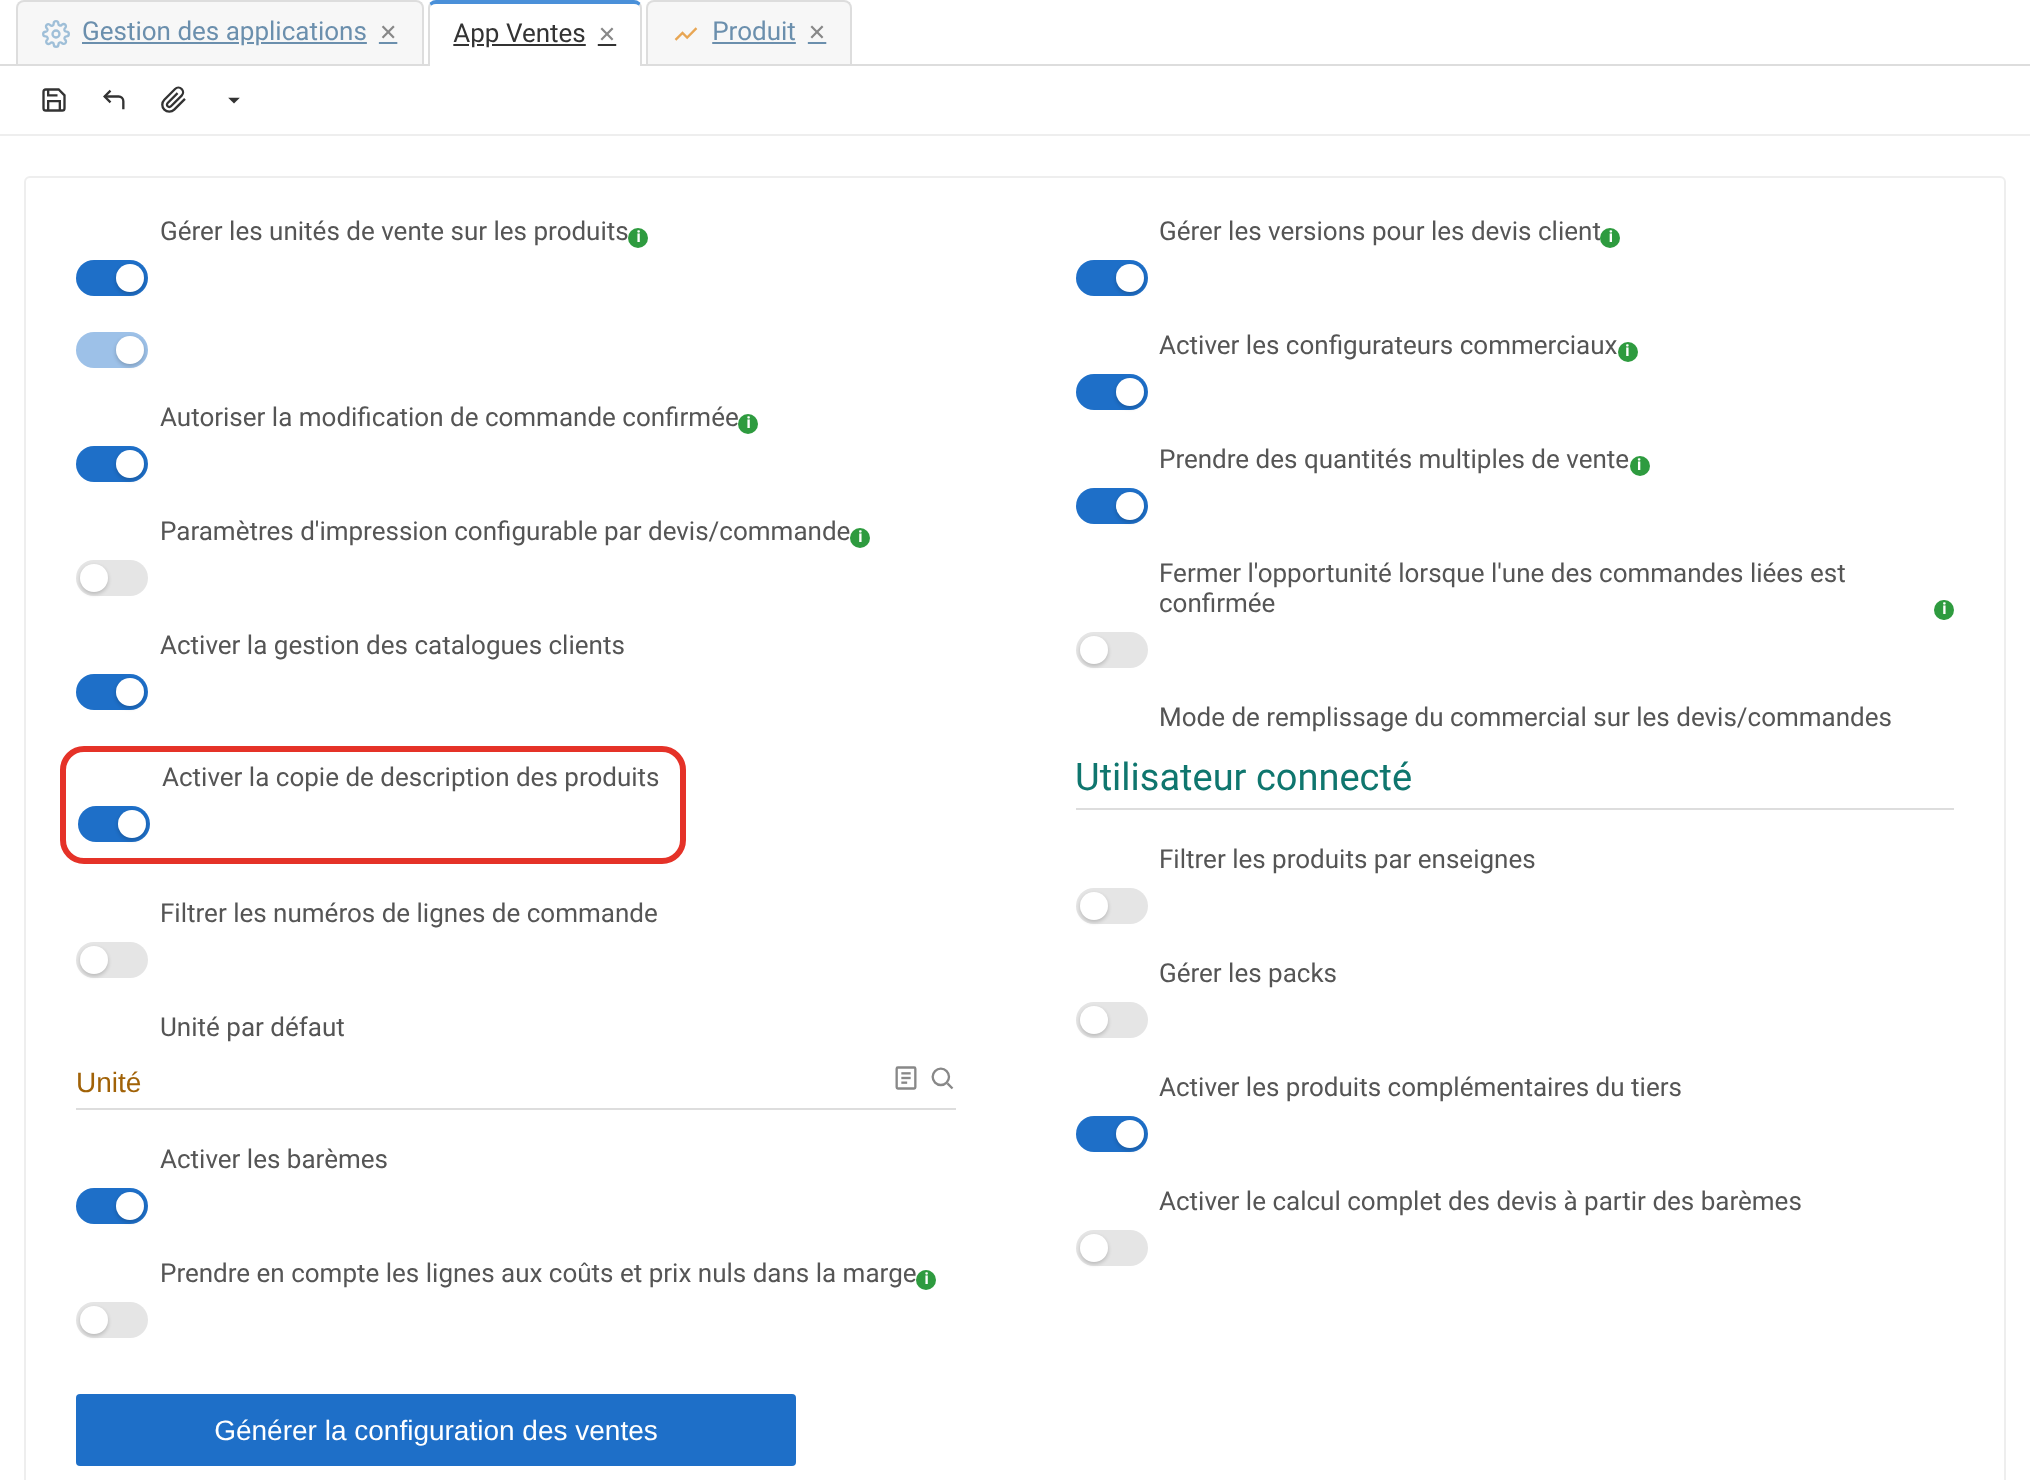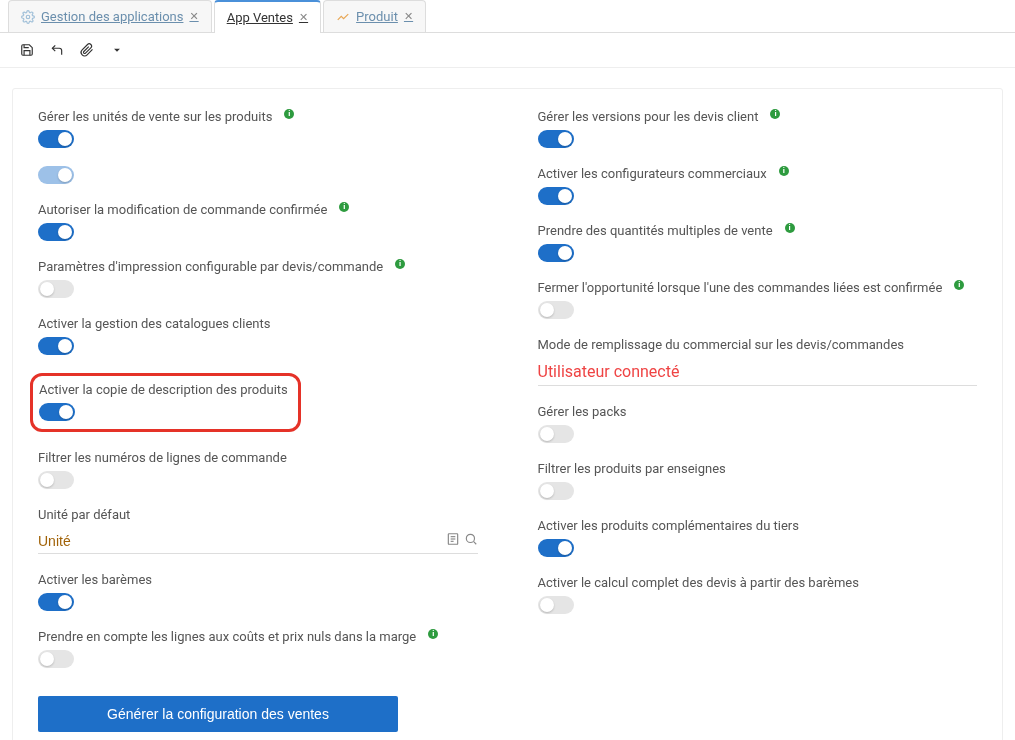--- a/index.html
+++ b/index.html
@@ -69,25 +69,26 @@
     display: flex;
     gap: 60px;
   }
   .col { flex: 1; min-width: 0; }
   .setting-row {
     margin-bottom: 18px;
     position: relative;
   }
   .setting-label {
     display: flex;
-    align-items: flex-start;
-    gap: 12px;
+    align-items: flex-end;
+    gap: 0;
     margin-bottom: 6px;
     color: #555;
     font-size: 13px;
+    margin-left: 42px;
   }
   .info-dot {
     width: 10px; height: 10px;
     border-radius: 50%;
     background: #2e9b3f;
     color: #fff;
     font-size: 8px;
     line-height: 10px;
     text-align: center;
     font-weight: bold;
@@ -133,22 +134,22 @@
   .text-input {
     flex:1;
     border:none;
     outline:none;
     font-size:14px;
     color:#a16207;
     background:transparent;
   }
   .text-value {
     flex:1;
-    font-size:16px;
-    color:#ef4444;
+    font-size:19px;
+    color:#0f766e;
     padding: 0;
   }
   .input-icons {
     display:flex;
     gap:4px;
     color:#888;
   }
   .gen-button {
     margin-top: 10px;
     background: #1e6fc8;
@@ -346,27 +347,27 @@
             <span>Mode de remplissage du commercial sur les devis/commandes</span>
           </div>
           <div class="text-input-row">
             <span class="text-value">Utilisateur connecté</span>
           </div>
         </div>
 
         <div id="right-settings2">
             <div class="setting-row">
               <div class="setting-label">
+                <span>Filtrer les produits par enseignes</span>
+              </div>
+              <div class="toggle off"></div>
+            </div>
+            <div class="setting-row">
+              <div class="setting-label">
                 <span>Gérer les packs</span>
-              </div>
-              <div class="toggle off"></div>
-            </div>
-            <div class="setting-row">
-              <div class="setting-label">
-                <span>Filtrer les produits par enseignes</span>
               </div>
               <div class="toggle off"></div>
             </div>
             <div class="setting-row">
               <div class="setting-label">
                 <span>Activer les produits complémentaires du tiers</span>
               </div>
               <div class="toggle on"></div>
             </div>
             <div class="setting-row">

